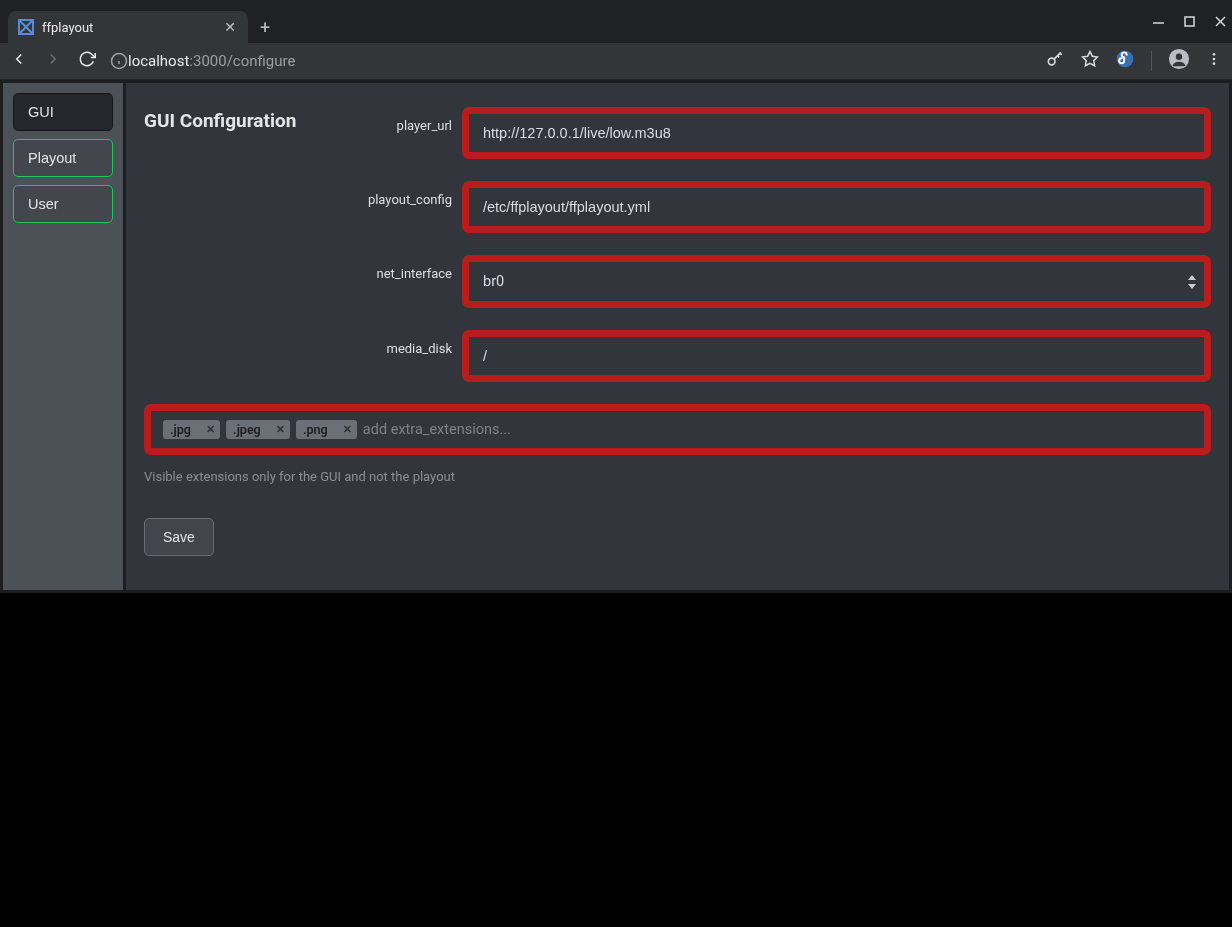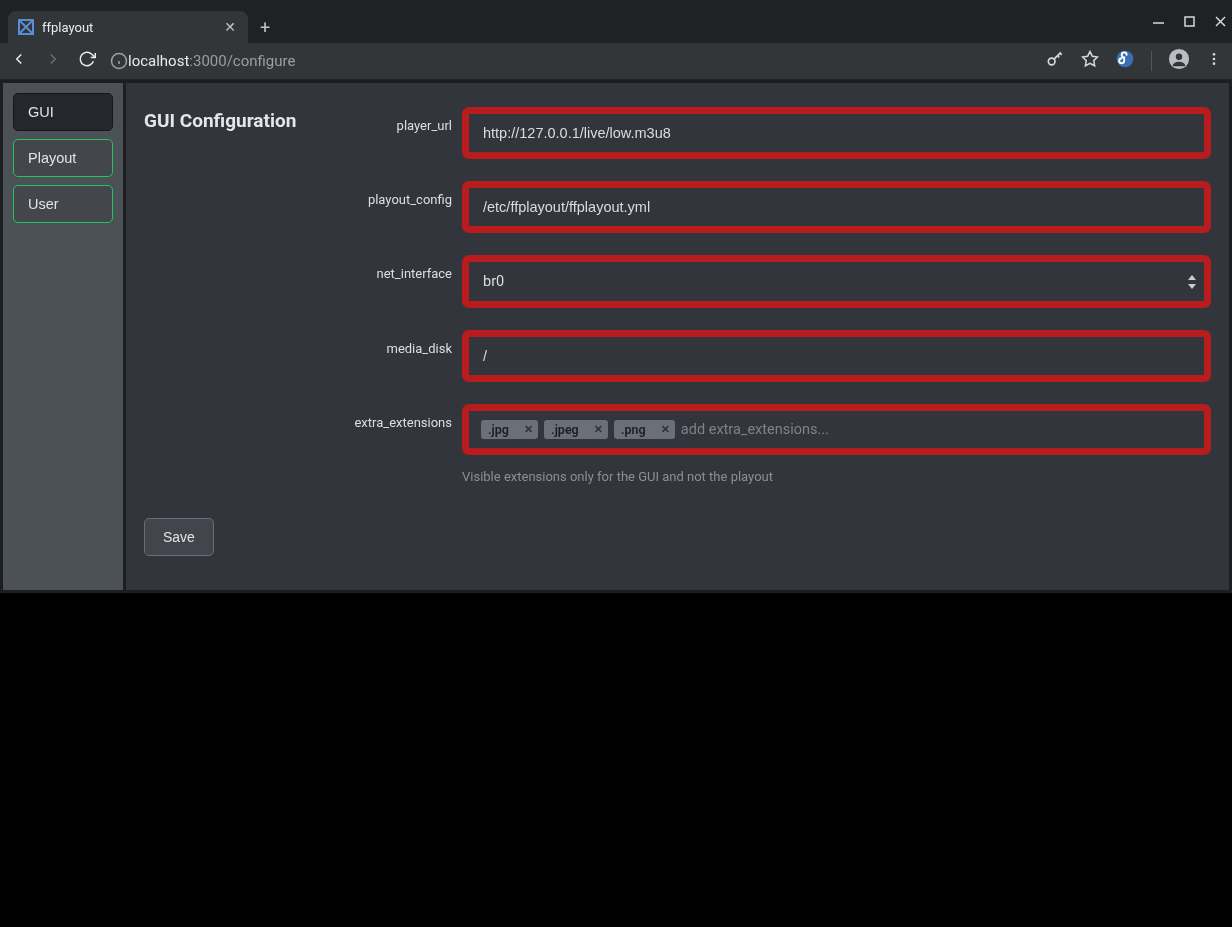--- a/index.html
+++ b/index.html
@@ -384,21 +384,20 @@
         </div>
 
         <div class="form-row">
           <div class="label-col">media_disk</div>
           <div class="field-col">
             <input class="text-input" value="/" style="">
           </div>
         </div>
 
         <div class="form-row">
-          <div class="label-col">extra_extensions</div>
           <div class="field-col">
             <div class="tags-input">
               <span class="tag">
                 <span>.jpg</span>
                 <span class="tag-x">✕</span>
               </span>
               <span class="tag">
                 <span>.jpeg</span>
                 <span class="tag-x">✕</span>
               </span>

